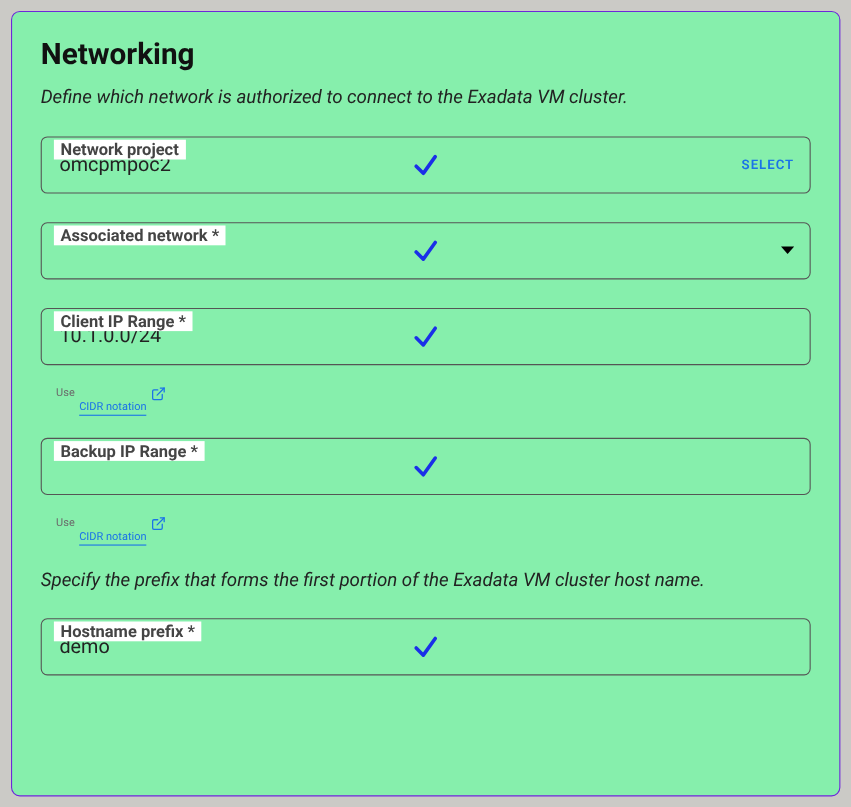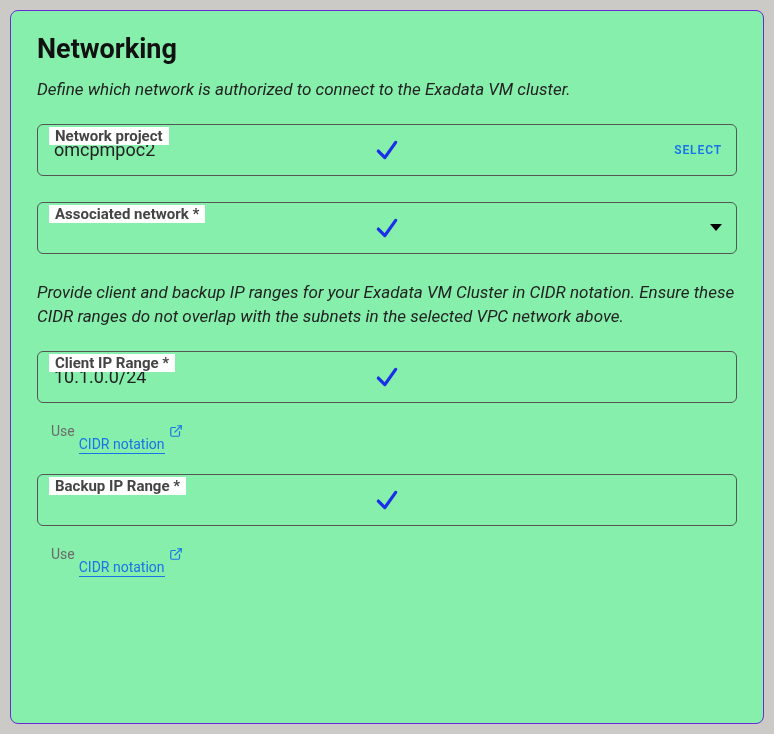--- a/index.html
+++ b/index.html
@@ -92,21 +92,21 @@
   }
   .dropdown-caret {
     margin-left: auto;
     width: 0; height: 0;
     border-left: 6px solid transparent;
     border-right: 6px solid transparent;
     border-top: 7px solid #000;
     cursor: pointer;
   }
   .hint {
-    font-size: 14px;
+    font-size: 10px;
     color: #6b6b6b;
     margin-top: 6px;
     margin-left: 14px;
     display: flex;
     align-items: center;
     gap: 4px;
   }
   .hint a {
     color: #1a73e8;
     text-decoration: none;
@@ -150,21 +150,20 @@
       <div class="box">
         <span class="center-wrap">
           <svg class="check" viewBox="0 0 24 24" fill="none" stroke="#1a2fe8" stroke-width="3" stroke-linecap="round" stroke-linejoin="round">
               <polyline points="4 13 10 19 20 5"></polyline>
             </svg>
         </span>
         <span class="dropdown-caret"></span>
       </div>
     </div>
 
-    <p class="desc">Provide client and backup IP ranges for your Exadata VM Cluster in CIDR notation. Ensure these CIDR ranges do not overlap with the subnets in the selected VPC network above.</p>
 
     <div class="field with-hint">
       <span class="label">Client IP Range *</span>
       <div class="box">
         <input class="value" value="10.1.0.0/24" style="">
         <span class="center-wrap">
           <svg class="check" viewBox="0 0 24 24" fill="none" stroke="#1a2fe8" stroke-width="3" stroke-linecap="round" stroke-linejoin="round">
               <polyline points="4 13 10 19 20 5"></polyline>
             </svg>
         </span>
@@ -197,16 +196,28 @@
         <span class="ext-icon">
           <svg viewBox="0 0 24 24" fill="none" stroke="#1a73e8" stroke-width="2" stroke-linecap="round" stroke-linejoin="round">
               <path d="M18 13v6a2 2 0 0 1-2 2H5a2 2 0 0 1-2-2V8a2 2 0 0 1 2-2h6"></path>
               <polyline points="15 3 21 3 21 9"></polyline>
               <line x1="10" y1="14" x2="21" y2="3"></line>
             </svg>
         </span>
       </div>
     </div>
 
-
+    <p class="desc gap-small">Specify the prefix that forms the first portion of the Exadata VM cluster host name.</p>
+
+    <div class="field last-field">
+      <span class="label">Hostname prefix *</span>
+      <div class="box">
+        <input class="value" value="demo" style="">
+        <span class="center-wrap">
+          <svg class="check" viewBox="0 0 24 24" fill="none" stroke="#1a2fe8" stroke-width="3" stroke-linecap="round" stroke-linejoin="round">
+              <polyline points="4 13 10 19 20 5"></polyline>
+            </svg>
+        </span>
+      </div>
+    </div>
 
   </div>
 </div>
 
 </body></html>

